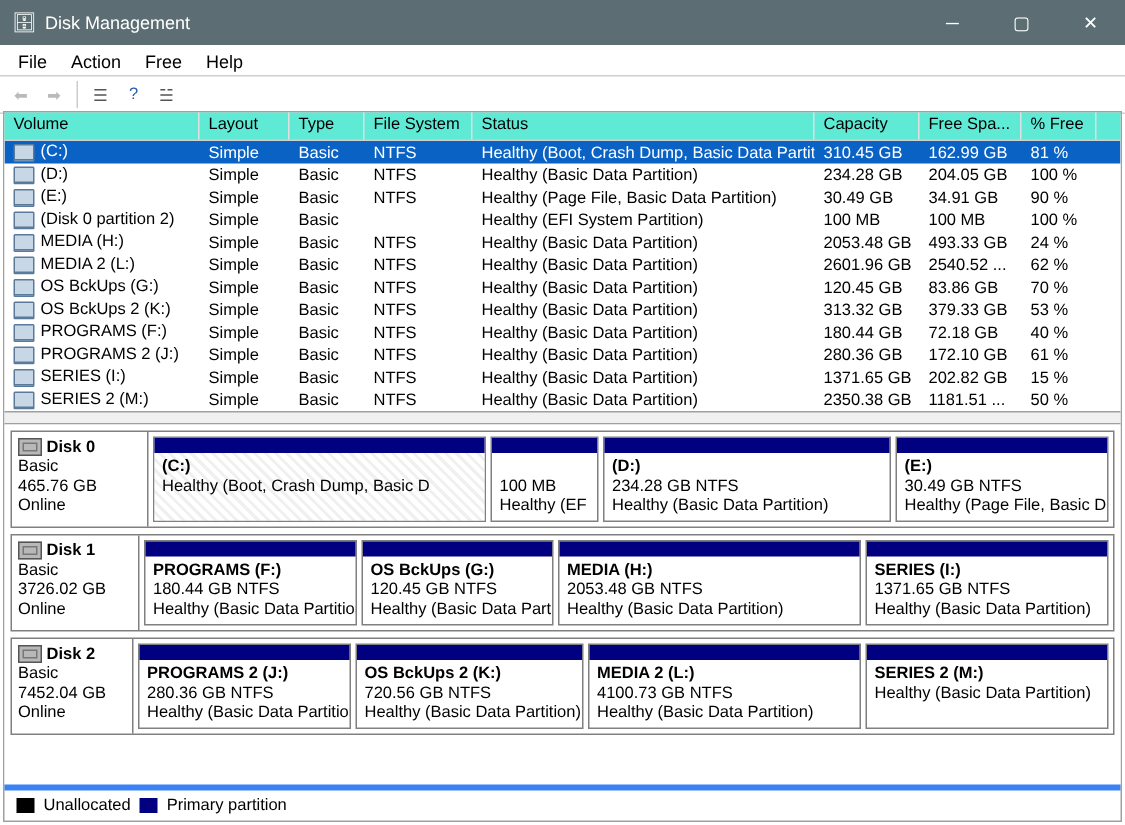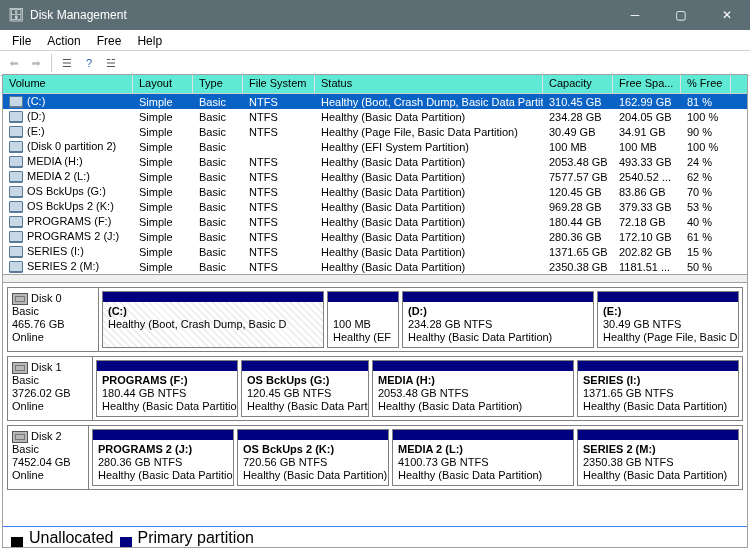--- a/index.html
+++ b/index.html
@@ -20,30 +20,30 @@
 .row{display:flex;height:15px;align-items:center;font-size:11px}
 .row.sel{background:#0a63c4;color:#fff}
 .row .cell{padding:0 6px;box-sizing:border-box;white-space:nowrap;overflow:hidden}
 .c0{width:130px}.c1{width:60px}.c2{width:50px}.c3{width:72px}.c4{width:228px}.c5{width:70px}.c6{width:68px}.c7{width:50px}
 .vol-icon{display:inline-block;width:12px;height:10px;margin-right:4px;background:#c7d7e6;border:1px solid #5a7a9a;border-radius:1px;position:relative;vertical-align:middle}
 .vol-icon::after{content:"";position:absolute;bottom:0;left:0;right:0;height:1px;background:#5a7a9a}
 .splitter{height:7px;background:#f0f0f0;border-top:1px solid #a0a0a0;border-bottom:1px solid #a0a0a0;cursor:row-resize}
 .lower{flex:1;overflow:auto;background:#fff;padding:0 4px}
 .disk{display:flex;border:1px solid #808080;margin:4px 0;min-height:56px;background:#fff}
 .disk-info{width:90px;border-right:1px solid #808080;padding:4px;font-size:11px;line-height:13px}
-.disk-info .di{font-weight:normal}
+.disk-info .di{font-weight:bold}
 .disk-ico{display:inline-block;width:14px;height:10px;background:#b8b8b8;border:1px solid #555;margin-right:3px;position:relative;vertical-align:middle}
 .disk-ico::after{content:"";position:absolute;top:2px;left:2px;right:2px;bottom:2px;border:1px solid #777}
 .parts{flex:1;display:flex;align-items:stretch;padding:3px;gap:3px}
 .part{border:1px solid #808080;display:flex;flex-direction:column;min-width:0}
 .part .stripe{height:10px;background:#000080;flex-shrink:0}
 .part .pbody{padding:3px 5px;font-size:11px;line-height:13px;overflow:hidden;white-space:nowrap;flex:1}
 .part .pn{font-weight:bold}
 .part.hatch .pbody{background:repeating-linear-gradient(45deg,#fff,#fff 3px,#f0f0f0 3px,#f0f0f0 5px)}
-.legend{height:20px;border-top:1px solid #3b82f6;display:flex;align-items:flex-end;padding:0 8px;font-size:16px;gap:6px}
+.legend{height:20px;border-top:4px solid #3b82f6;display:flex;align-items:center;padding:0 8px;font-size:11px;gap:6px}
 .sw{width:12px;height:10px;display:inline-block}
 .sw.un{background:#000}
 .sw.pp{background:#000080}
 </style>
 </head>
 <body>
 
 <div class="titlebar">
   <span class="icon">🗄</span>
   <span class="title">Disk Management</span>
@@ -129,41 +129,41 @@
         <div class="cell c5">2053.48 GB</div>
         <div class="cell c6">493.33 GB</div>
         <div class="cell c7">24 %</div>
       </div>
       <div class="row">
         <div class="cell c0"><span class="vol-icon"></span>MEDIA 2 (L:)</div>
         <div class="cell c1">Simple</div>
         <div class="cell c2">Basic</div>
         <div class="cell c3">NTFS</div>
         <div class="cell c4">Healthy (Basic Data Partition)</div>
-        <div class="cell c5">7577.57 GB</div>
+        <div class="cell c5">2601.96 GB</div>
         <div class="cell c6">2540.52 ...</div>
         <div class="cell c7">62 %</div>
       </div>
       <div class="row">
         <div class="cell c0"><span class="vol-icon"></span>OS BckUps (G:)</div>
         <div class="cell c1">Simple</div>
         <div class="cell c2">Basic</div>
         <div class="cell c3">NTFS</div>
         <div class="cell c4">Healthy (Basic Data Partition)</div>
         <div class="cell c5">120.45 GB</div>
         <div class="cell c6">83.86 GB</div>
         <div class="cell c7">70 %</div>
       </div>
       <div class="row">
         <div class="cell c0"><span class="vol-icon"></span>OS BckUps 2 (K:)</div>
         <div class="cell c1">Simple</div>
         <div class="cell c2">Basic</div>
         <div class="cell c3">NTFS</div>
         <div class="cell c4">Healthy (Basic Data Partition)</div>
-        <div class="cell c5">969.28 GB</div>
+        <div class="cell c5">313.32 GB</div>
         <div class="cell c6">379.33 GB</div>
         <div class="cell c7">53 %</div>
       </div>
       <div class="row">
         <div class="cell c0"><span class="vol-icon"></span>PROGRAMS (F:)</div>
         <div class="cell c1">Simple</div>
         <div class="cell c2">Basic</div>
         <div class="cell c3">NTFS</div>
         <div class="cell c4">Healthy (Basic Data Partition)</div>
         <div class="cell c5">180.44 GB</div>
@@ -315,21 +315,20 @@
             <div class="pbody">
               <div class="pn">MEDIA 2  (L:)</div>
               <div>4100.73 GB NTFS</div>
               <div>Healthy (Basic Data Partition)</div>
             </div>
           </div>
           <div class="part" style="width: 160px;">
             <div class="stripe"></div>
             <div class="pbody">
               <div class="pn">SERIES 2  (M:)</div>
-              <div>2350.38 GB NTFS</div>
               <div>Healthy (Basic Data Partition)</div>
             </div>
           </div>
         </div>
       </div>
     </div>
   <div class="legend">
     <span class="sw un"></span>
     <span>Unallocated</span>
     <span class="sw pp"></span>

